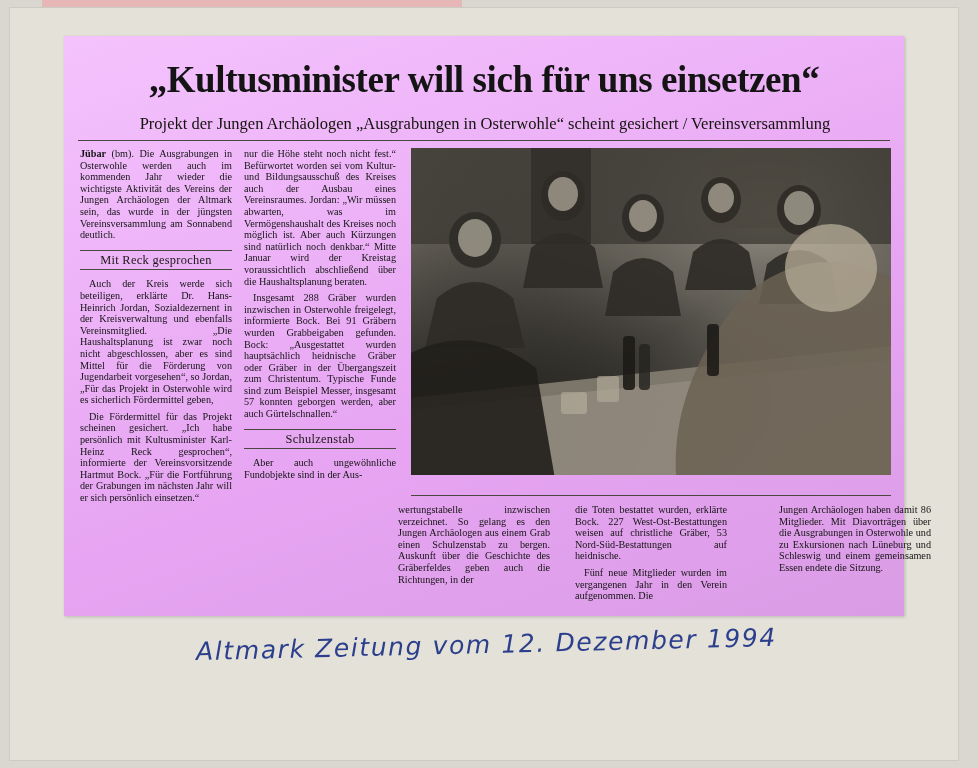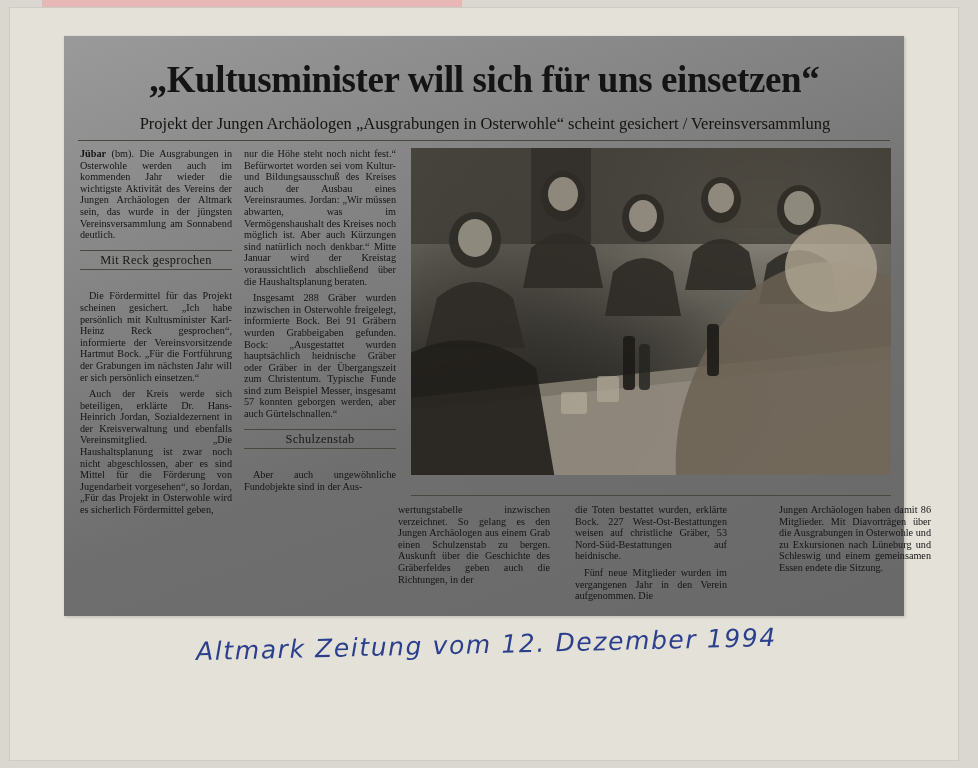--- a/index.html
+++ b/index.html
@@ -33,21 +33,21 @@
     left: 42px; top: 0px;
     width: 420px; height: 7px;
     background: #e7b7b8;
   }
 
   
   #clipping {
     position: absolute;
     left: 64px; top: 36px;
     width: 840px; height: 580px;
-    background: #737373;
+    background: #f0abfc;
     box-shadow: 1px 1px 3px rgba(0,0,0,0.18);
   }
   #clipping:before {
     
     content: "";
     position: absolute;
     inset: 0;
     background: linear-gradient(160deg, rgba(255,255,255,0.28), rgba(0,0,0,0.04) 60%, rgba(0,0,0,0.09));
     pointer-events: none;
   }
@@ -93,21 +93,21 @@
     hyphens: manual;
   }
   #col1 { left: 16px; width: 152px; }
   #col2 { left: 180px; width: 152px; }
 
   .col p { margin: 0 0 5px 0; text-indent: 9px; }
   .col p.noind { text-indent: 0; }
   .lead { font-weight: bold; }
 
   .subhead-box {
-    margin: 9px 0 20px 0;
+    margin: 9px 0 8px 0;
     text-align: center;
   }
   .subhead-box .line {
     height: 1px; background: #4a4740; margin: 3px 0 4px 0;
   }
   .subhead-box .txt {
     font-size: 12.4px;
     letter-spacing: 0.3px;
     color: #1a1814;
   }
@@ -175,22 +175,22 @@
     <div class="subhead">Projekt der Jungen Archäologen „Ausgrabungen in Osterwohle“ scheint gesichert / Vereinsversammlung</div>
     <div class="rule" id="rule-top"></div>
 
     <div class="col" id="col1">
       <p class="noind"><span class="lead">Jübar</span> <span>(bm). Die Ausgrabungen in Osterwohle werden auch im kommenden Jahr wieder die wichtigste Aktivität des Vereins der Jungen Archäologen der Altmark sein, das wurde in der jüngsten Vereinsversammlung am Sonnabend deutlich.</span></p>
       <div class="subhead-box">
         <div class="line"></div>
         <div class="txt">Mit Reck gesprochen</div>
         <div class="line"></div>
       </div>
+      <p>Auch der Kreis werde sich beteiligen, erklärte Dr. Hans-Heinrich Jordan, Sozialdezernent in der Kreisverwaltung und ebenfalls Vereinsmitglied. „Die Haushaltsplanung ist zwar noch nicht abgeschlossen, aber es sind Mittel für die Förderung von Jugendarbeit vorgesehen“, so Jordan, „Für das Projekt in Osterwohle wird es sicherlich Fördermittel geben,</p>
       <p>Die Fördermittel für das Projekt scheinen gesichert. „Ich habe persönlich mit Kultusminister Karl-Heinz Reck gesprochen“, informierte der Vereinsvorsitzende Hartmut Bock. „Für die Fortführung der Grabungen im nächsten Jahr will er sich persönlich einsetzen.“</p>
-      <p>Auch der Kreis werde sich beteiligen, erklärte Dr. Hans-Heinrich Jordan, Sozialdezernent in der Kreisverwaltung und ebenfalls Vereinsmitglied. „Die Haushaltsplanung ist zwar noch nicht abgeschlossen, aber es sind Mittel für die Förderung von Jugendarbeit vorgesehen“, so Jordan, „Für das Projekt in Osterwohle wird es sicherlich Fördermittel geben,</p>
     </div>
 
     <div class="col" id="col2">
       <p class="noind">nur die Höhe steht noch nicht fest.“ Befürwortet worden sei vom Kultur- und Bildungsausschuß des Kreises auch der Ausbau eines Vereinsraumes. Jordan: „Wir müssen abwarten, was im Vermögenshaushalt des Kreises noch möglich ist. Aber auch Kürzungen sind natürlich noch denkbar.“ Mitte Januar wird der Kreistag voraussichtlich abschließend über die Haushaltsplanung beraten.</p>
       <p>Insgesamt 288 Gräber wurden inzwischen in Osterwohle freigelegt, informierte Bock. Bei 91 Gräbern wurden Grabbeigaben gefunden. Bock: „Ausgestattet wurden hauptsächlich heidnische Gräber oder Gräber in der Übergangszeit zum Christentum. Typische Funde sind zum Beispiel Messer, insgesamt 57 konnten geborgen werden, aber auch Gürtelschnallen.“</p>
       <div class="subhead-box">
         <div class="line"></div>
         <div class="txt">Schulzenstab</div>
         <div class="line"></div>
       </div>

